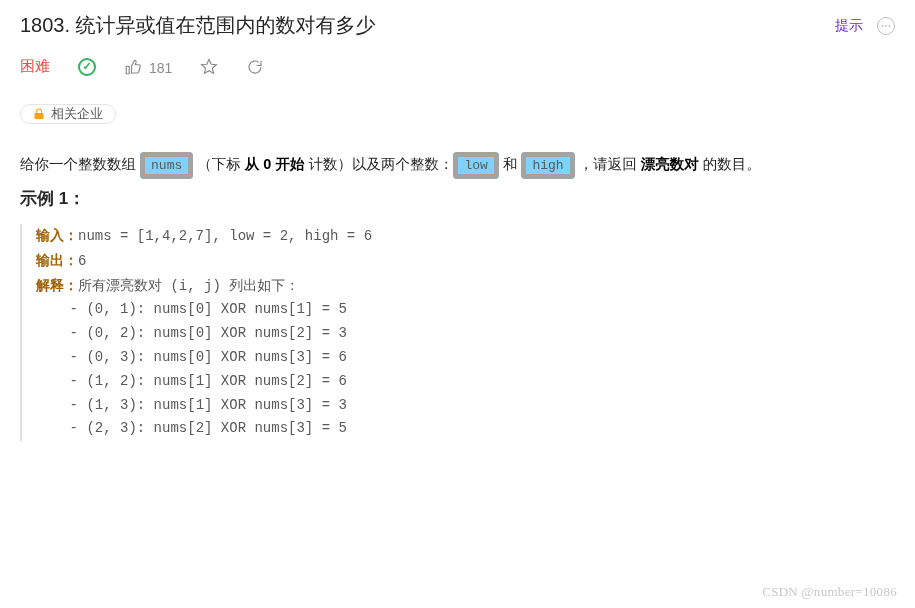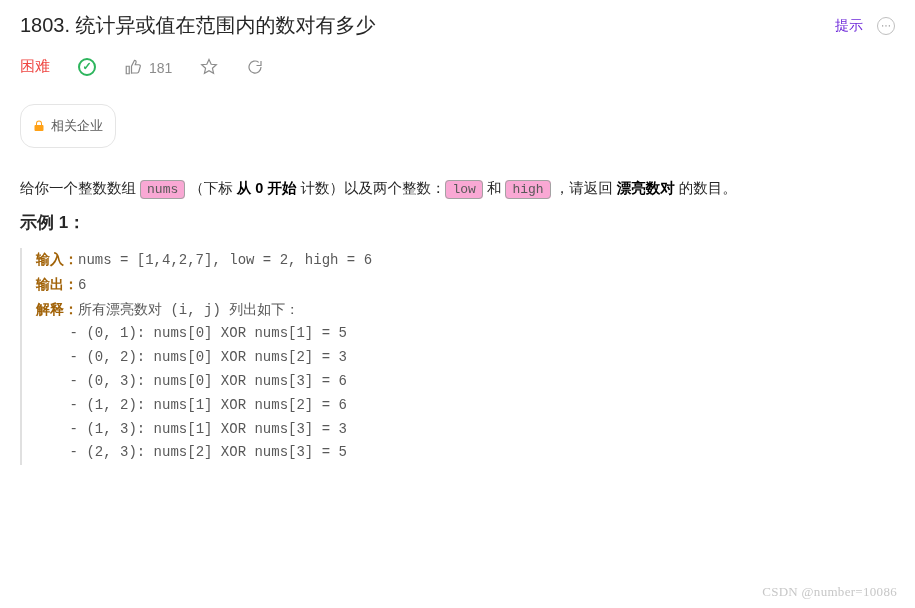--- a/index.html
+++ b/index.html
@@ -76,21 +76,21 @@
       stroke: #8c8c8c;
       fill: none;
       stroke-width: 1.6;
     }
     .company-pill {
       display: inline-flex;
       align-items: center;
       gap: 6px;
       border: 1px solid #e5e5e5;
       border-radius: 14px;
-      padding: 12px 12px;
+      padding: 0 12px;
       font-size: 13px;
       color: #595959;
       margin-bottom: 26px;
     }
     .lock-icon {
       width: 12px; height: 12px;
     }
     .lock-icon path { fill: #ffa116; }
     .desc {
       font-size: 14.5px;
@@ -99,22 +99,22 @@
       margin-bottom: 8px;
     }
     .desc-plain {
       font-size: 14.5px;
       line-height: 2;
       color: #262626;
       margin-bottom: 40px;
     }
     code {
       font-family: Menlo, Monaco, Consolas, "Courier New", monospace;
-      background: #f9a8d4;
-      border: 1px solid #a3a3a3;
+      background: #7dd3fc;
+      border: 5px solid #a3a3a3;
       border-radius: 4px;
       padding: 1px 6px;
       font-size: 13px;
       color: #595959;
     }
     strong, b { font-weight: 700; color: #000; }
     .example-title {
       font-weight: 700;
       font-size: 17px;
       margin-bottom: 14px;

